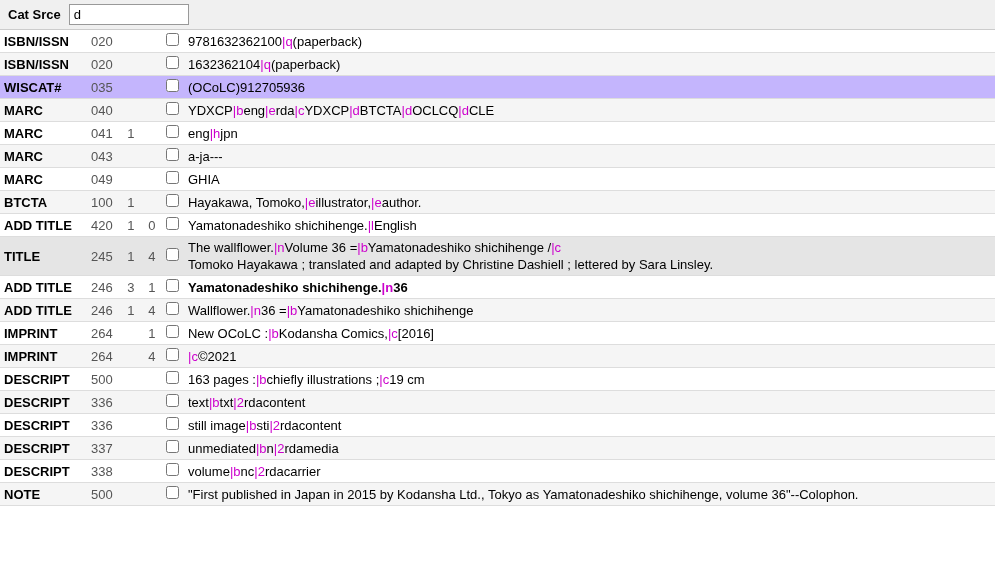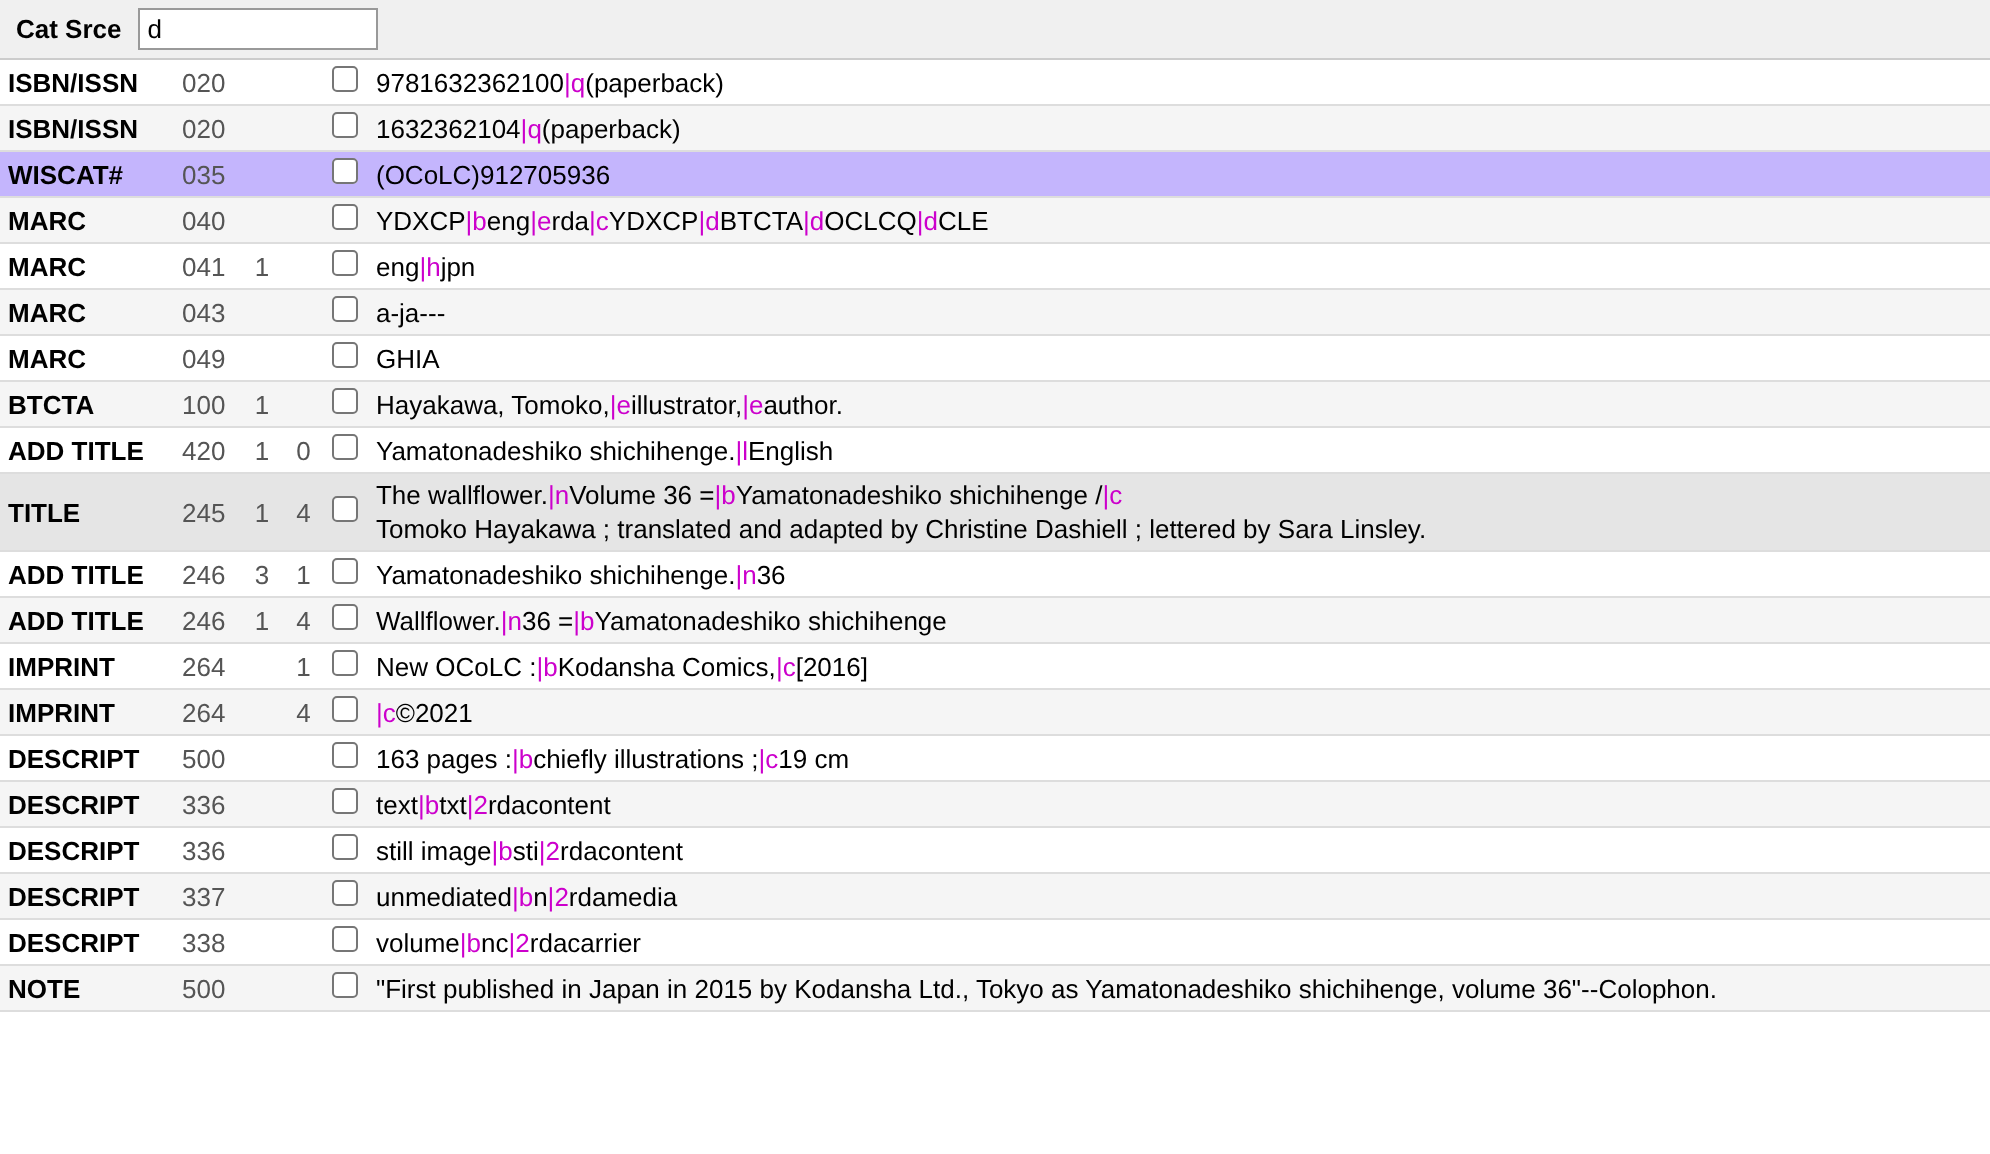--- a/index.html
+++ b/index.html
@@ -188,21 +188,21 @@
           <td class="col-num3">4</td>
           <td class="col-checkbox"><input type="checkbox" style=""></td>
           <td class="col-content" style="width: 780px;"><span><span>The wallflower.</span><span style="color: rgb(204, 0, 204);">|</span><span style="color: rgb(204, 0, 204);">n</span><span>Volume 36 =</span><span style="color: rgb(204, 0, 204);">|</span><span style="color: rgb(204, 0, 204);">b</span><span>Yamatonadeshiko shichihenge /</span><span style="color: rgb(204, 0, 204);">|</span><span style="color: rgb(204, 0, 204);">c</span></span><span class="subline"><span>Tomoko Hayakawa ; translated and adapted by Christine Dashiell ; lettered by Sara Linsley.</span></span></td>
         </tr>
         <tr style="background: rgb(255, 255, 255);">
           <td class="col-label">ADD TITLE</td>
           <td class="col-num1">246</td>
           <td class="col-num2">3</td>
           <td class="col-num3">1</td>
           <td class="col-checkbox"><input type="checkbox" style=""></td>
-          <td class="col-content" style="width: 780px;"><span>Yamatonadeshiko shichihenge.</span><span style="color: rgb(204, 0, 204);">|</span><span style="color: rgb(204, 0, 204);">n</span><span>36</span></td>
+          <td class="col-content" style="width: 780px; font-weight: bold;"><span>Yamatonadeshiko shichihenge.</span><span style="color: rgb(204, 0, 204);">|</span><span style="color: rgb(204, 0, 204);">n</span><span>36</span></td>
         </tr>
         <tr style="background: rgb(245, 245, 245);">
           <td class="col-label">ADD TITLE</td>
           <td class="col-num1">246</td>
           <td class="col-num2">1</td>
           <td class="col-num3">4</td>
           <td class="col-checkbox"><input type="checkbox" style=""></td>
           <td class="col-content" style="width: 780px;"><span>Wallflower.</span><span style="color: rgb(204, 0, 204);">|</span><span style="color: rgb(204, 0, 204);">n</span><span>36 =</span><span style="color: rgb(204, 0, 204);">|</span><span style="color: rgb(204, 0, 204);">b</span><span>Yamatonadeshiko shichihenge</span></td>
         </tr>
         <tr style="background: rgb(255, 255, 255);">

